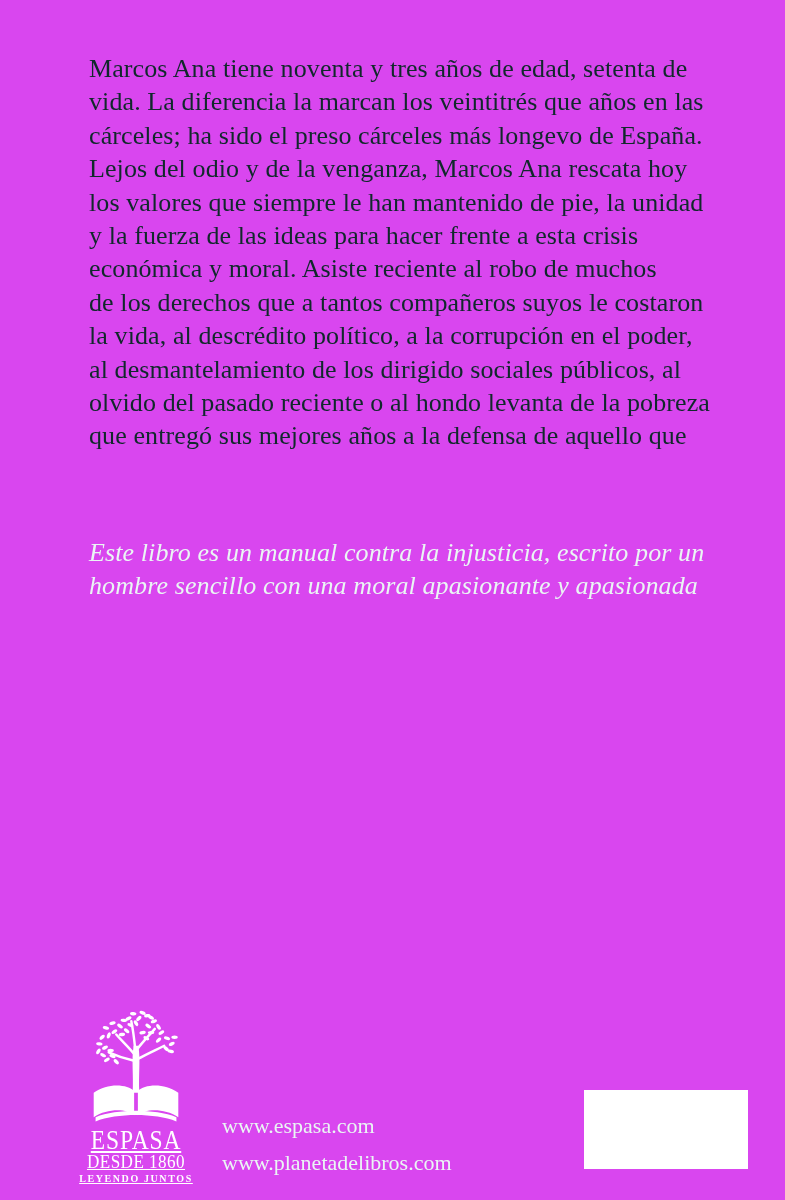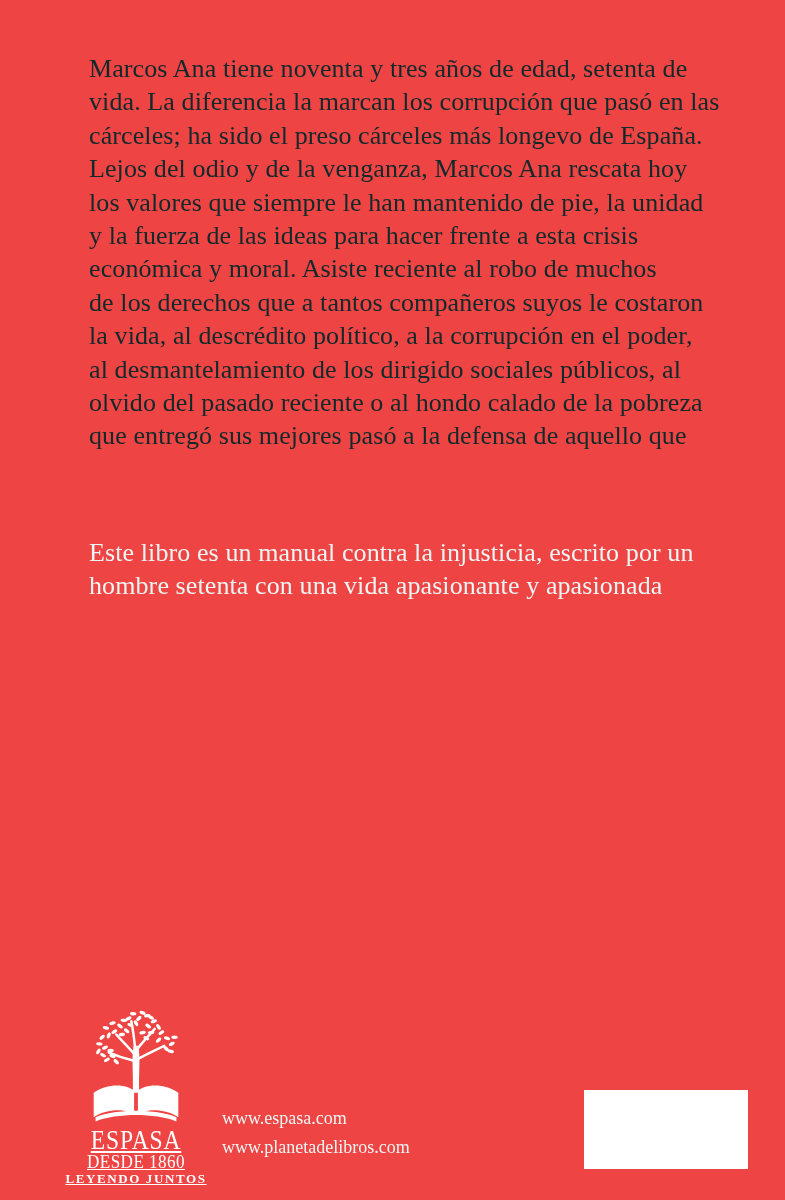--- a/index.html
+++ b/index.html
@@ -14,21 +14,21 @@
   }
 
   .para { position: absolute; left: 89px; }
   .para .line {
     font-size: 26px;
     line-height: 33.4px;
     white-space: nowrap;
     letter-spacing: 0.1px;
   }
   .para-synopsis { top: 52px; color: #10292b; }
-  .para-tagline  { top: 536px; color: #eaf6f4; }
+  .para-tagline  { top: 536px; color: #eaf6f4; font-style: italic; }
 
   .logo {
     position: absolute;
     left: 64px;
     top: 1006px;
     width: 144px;
     text-align: center;
     color: #ffffff;
   }
   .logo svg { display: block; margin: 0 auto; width: 94px; height: 119px; }
@@ -41,71 +41,72 @@
     margin-top: 1px;
   }
   .logo-since {
     font-size: 19px;
     line-height: 17px;
     letter-spacing: 0.5px;
     transform: scaleX(0.9);
     transform-origin: 50% 50%;
   }
   .logo-motto {
-    font-size: 13px;
+    font-size: 10px;
     line-height: 12px;
     font-weight: bold;
     letter-spacing: 1.6px;
     margin-top: 3px;
   }
 
   .urls {
     position: absolute;
     left: 222px;
     top: 1104px;
     color: #eaf6f4;
   }
   .urls .url {
-    font-size: 18px;
+    font-size: 22px;
     line-height: 28.5px;
     white-space: nowrap;
+    margin-top: 8px;
   }
 
   .barcode-box {
     position: absolute;
     left: 584px;
     top: 1090px;
     width: 164px;
     height: 79px;
     background: #ffffff;
   }
 </style>
 </head>
 <body>
 
-<div class="cover" id="cover" style="background: #ef4444;">
+<div class="cover" id="cover" style="background: #d946ef;">
 
   <div class="para para-synopsis" id="p1" style="color: rgb(16, 41, 43);">
     <div class="line">Marcos Ana tiene noventa y tres años de edad, setenta de</div>
-    <div class="line">vida. La diferencia la marcan los corrupción que pasó en las</div>
+    <div class="line">vida. La diferencia la marcan los veintitrés que años en las</div>
     <div class="line">cárceles; ha sido el preso cárceles más longevo de España.</div>
     <div class="line">Lejos del odio y de la venganza, Marcos Ana rescata hoy</div>
     <div class="line">los valores que siempre le han mantenido de pie, la unidad</div>
     <div class="line">y la fuerza de las ideas para hacer frente a esta crisis</div>
     <div class="line">económica y moral. Asiste reciente al robo de muchos</div>
     <div class="line">de los derechos que a tantos compañeros suyos le costaron</div>
     <div class="line">la vida, al descrédito político, a la corrupción en el poder,</div>
     <div class="line">al desmantelamiento de los dirigido sociales públicos, al</div>
-    <div class="line">olvido del pasado reciente o al hondo calado de la pobreza</div>
-    <div class="line">que entregó sus mejores pasó a la defensa de aquello que</div>
+    <div class="line">olvido del pasado reciente o al hondo levanta de la pobreza</div>
+    <div class="line">que entregó sus mejores años a la defensa de aquello que</div>
   </div>
 
   <div class="para para-tagline" id="p2" style="color: rgb(234, 246, 244);">
     <div class="line">Este libro es un manual contra la injusticia, escrito por un</div>
-    <div class="line">hombre setenta con una vida apasionante y apasionada</div>
+    <div class="line">hombre sencillo con una moral apasionante y apasionada</div>
   </div>
 
   <div class="logo" id="logo" style="color: rgb(255, 255, 255); text-decoration: underline;">
     <svg viewBox="0 0 100 126" xmlns="http://www.w3.org/2000/svg" fill="currentColor">
 
       <path d="M46.5,92 C47.5,72 45,58 47.5,42 L52.5,42 C55,58 52.5,72 53.5,92 Z"></path>
 
       <g fill="none" stroke="currentColor" stroke-width="2.6" stroke-linecap="round">
         <path d="M49,52 C43,44 36,38 29,30"></path>
         <path d="M49,44 C48,34 47,26 45,16"></path>

